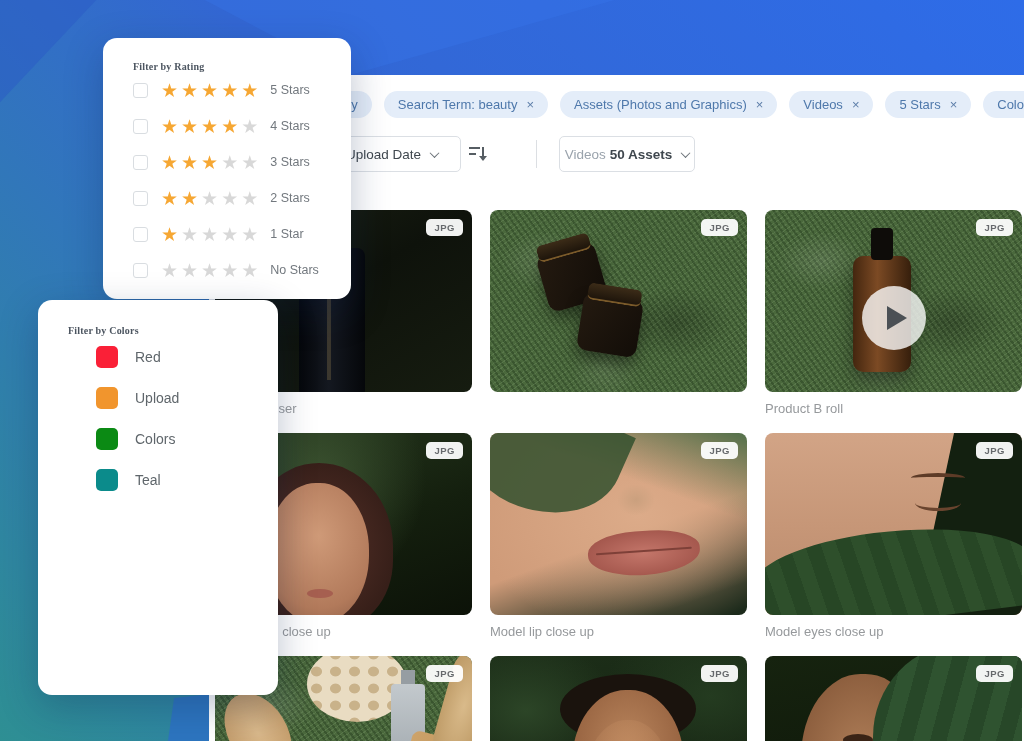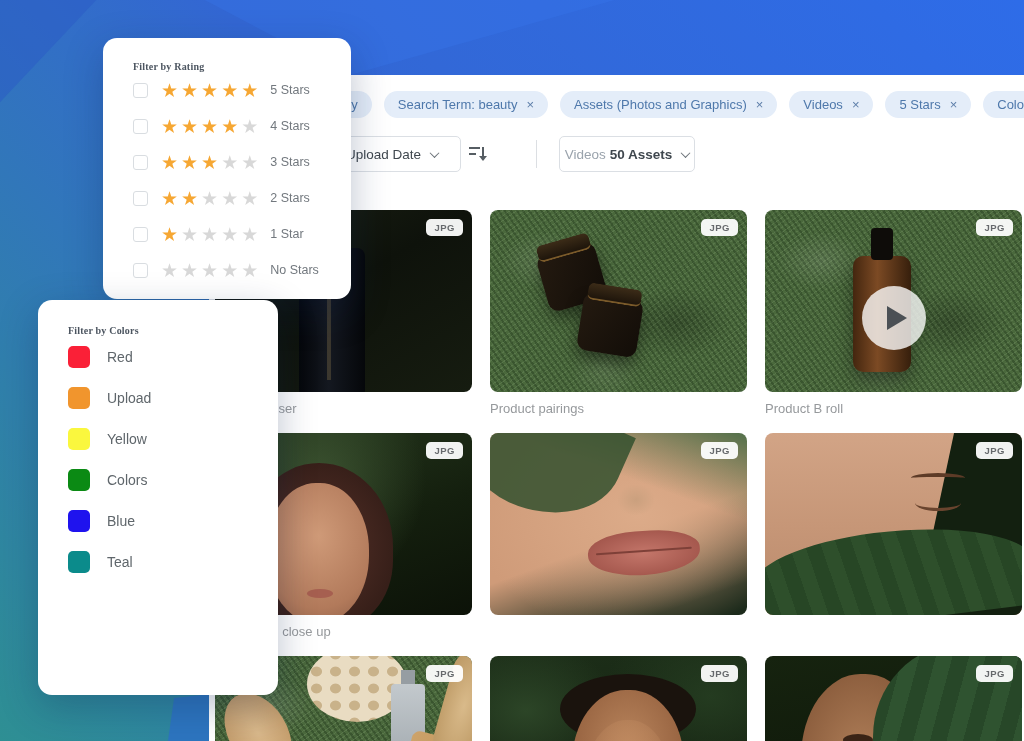--- a/index.html
+++ b/index.html
@@ -164,21 +164,21 @@
   .card-title { font-size:10px; font-weight:bold; color:#4c5560; letter-spacing:.2px;font-family:Liberation Serif, serif; }
   .rate-row { display:flex; align-items:center; height:36px; }
   .rate-row:first-of-type { margin-top:8px; }
   .checkbox { width:15px; height:15px; border:1.5px solid #d9dde1; border-radius:3px;
               background:#fff; cursor:pointer; flex:none; }
   .stars { margin-left:13px; font-size:19px; letter-spacing:3px; line-height:1; flex:none; }
   .rate-label { margin-left:9px; font-size:12.5px; color:#72787e; }
 
   
   .colors-card { left:38px; top:300px; width:240px; height:395px; padding:25px 0 0 30px; }
-  .color-row { display:flex; align-items:center; height:41px; cursor:pointer; }
+  .color-row { display:flex; align-items:center; height:41px; margin-left:28px; cursor:pointer; }
   .swatch { width:22px; height:22px; border-radius:5px; flex:none; }
   .color-label { margin-left:17px; font-size:14px; color:#5f666b; }
 </style>
 </head>
 <body>
 
 <div class="bg">
   <div class="bg-shape-tl"></div>
   <div class="bg-shape-top"></div>
   <div class="bg-shape-bl"></div>
@@ -242,21 +242,20 @@
       </div>
       <figcaption class="caption">Face cleanser</figcaption>
     </figure>
 
     <figure>
       <div class="thumb art-grass">
         <div class="jar j1"></div>
         <div class="jar j2"></div>
         <span class="badge">JPG</span>
       </div>
-      <figcaption class="caption">Product pairings</figcaption>
     </figure>
 
     <figure>
       <div class="thumb art-grass">
         <div class="amber-bottle"></div>
         <div class="play">
           <div class="play-tri"></div>
         </div>
         <span class="badge">JPG</span>
       </div>
@@ -273,30 +272,32 @@
       <figcaption class="caption">Model face close up</figcaption>
     </figure>
 
     <figure>
       <div class="thumb art-lips">
         <div class="lp-shadow"></div>
         <div class="lp-nose"></div>
         <div class="lp-lips"></div>
         <span class="badge">JPG</span>
       </div>
+      <figcaption class="caption">Model lip close up</figcaption>
     </figure>
 
     <figure>
       <div class="thumb art-eyes">
         <div class="ey-dark"></div>
         <div class="ey-brow"></div>
         <div class="ey-eye"></div>
         <div class="ey-leaf"></div>
         <span class="badge">JPG</span>
       </div>
+      <figcaption class="caption">Model eyes close up</figcaption>
     </figure>
 
     <figure>
       <div class="thumb art-grass art-spa">
         <div class="spa-a"></div>
         <div class="spa-b"></div>
         <div class="spa-c"></div>
         <div class="spa-d"></div>
 
         <div class="spa-f"></div>
@@ -368,28 +369,20 @@
 
   <div class="color-row">
     <span class="swatch" style="background: rgb(250, 32, 55);"></span>
     <span class="color-label">Red</span>
   </div>
   <div class="color-row">
     <span class="swatch" style="background: rgb(241, 149, 45);"></span>
     <span class="color-label">Upload</span>
   </div>
   <div class="color-row">
-    <span class="swatch" style="background: rgb(250, 247, 62);"></span>
-    <span class="color-label">Yellow</span>
-  </div>
-  <div class="color-row">
     <span class="swatch" style="background: rgb(11, 138, 20);"></span>
     <span class="color-label">Colors</span>
-  </div>
-  <div class="color-row">
-    <span class="swatch" style="background: rgb(31, 19, 238);"></span>
-    <span class="color-label">Blue</span>
   </div>
   <div class="color-row">
     <span class="swatch" style="background: rgb(11, 139, 139);"></span>
     <span class="color-label">Teal</span>
   </div>
 </div>
 
 </body></html>

